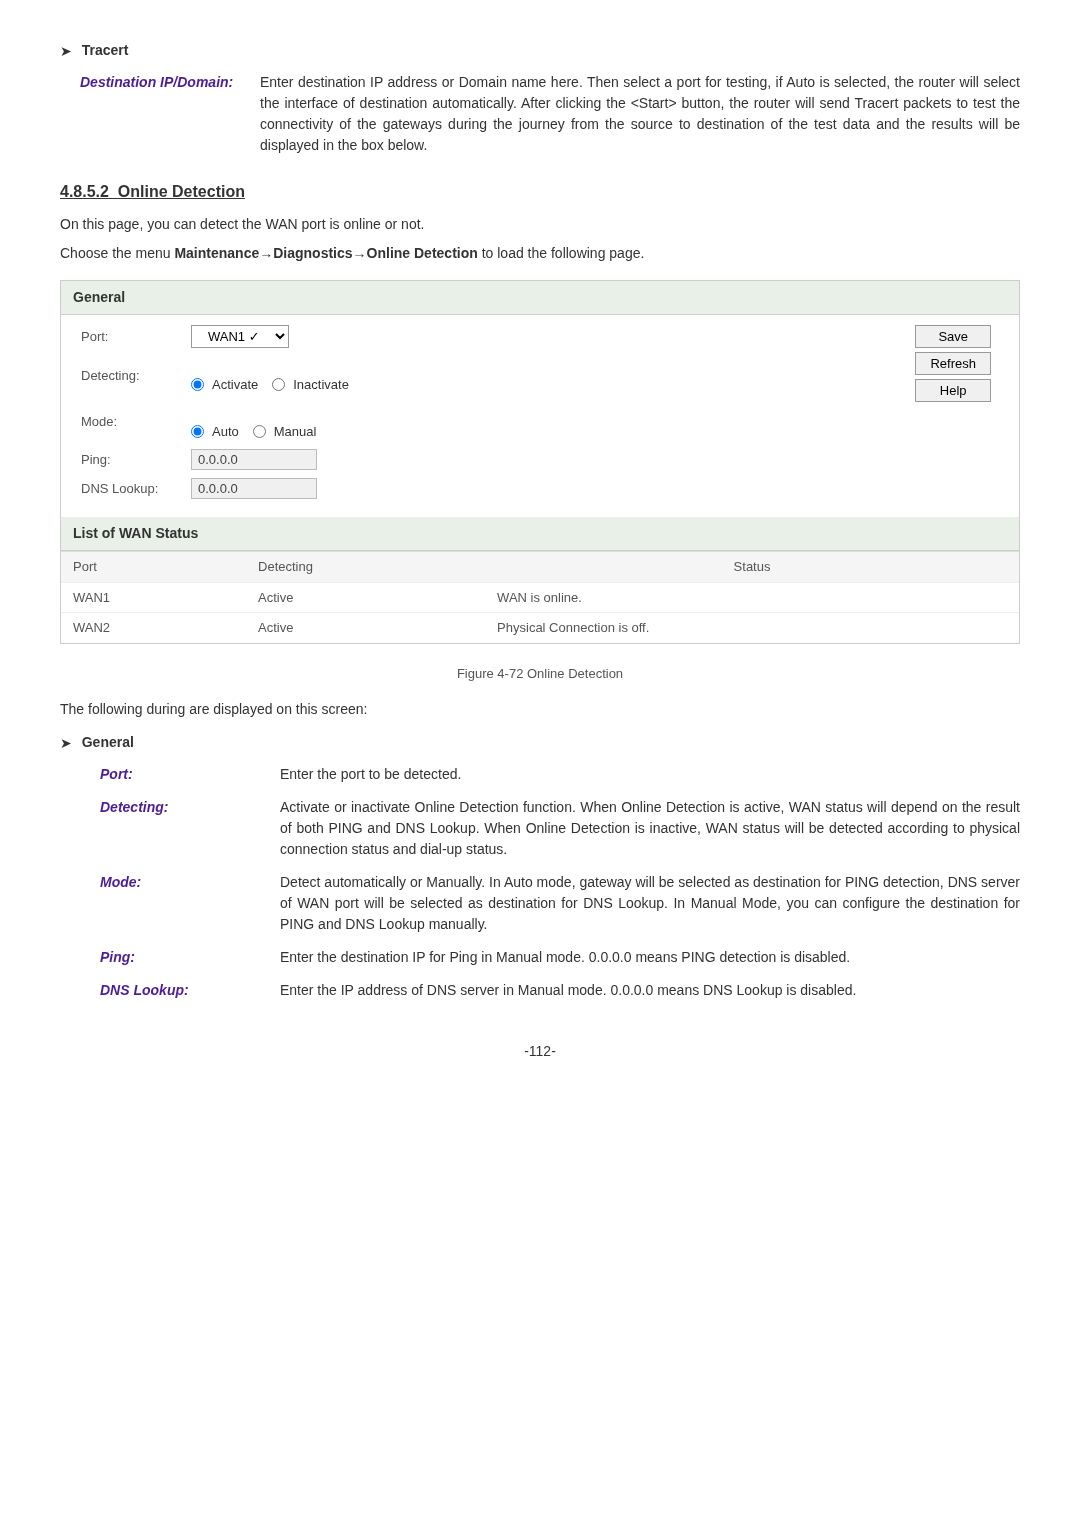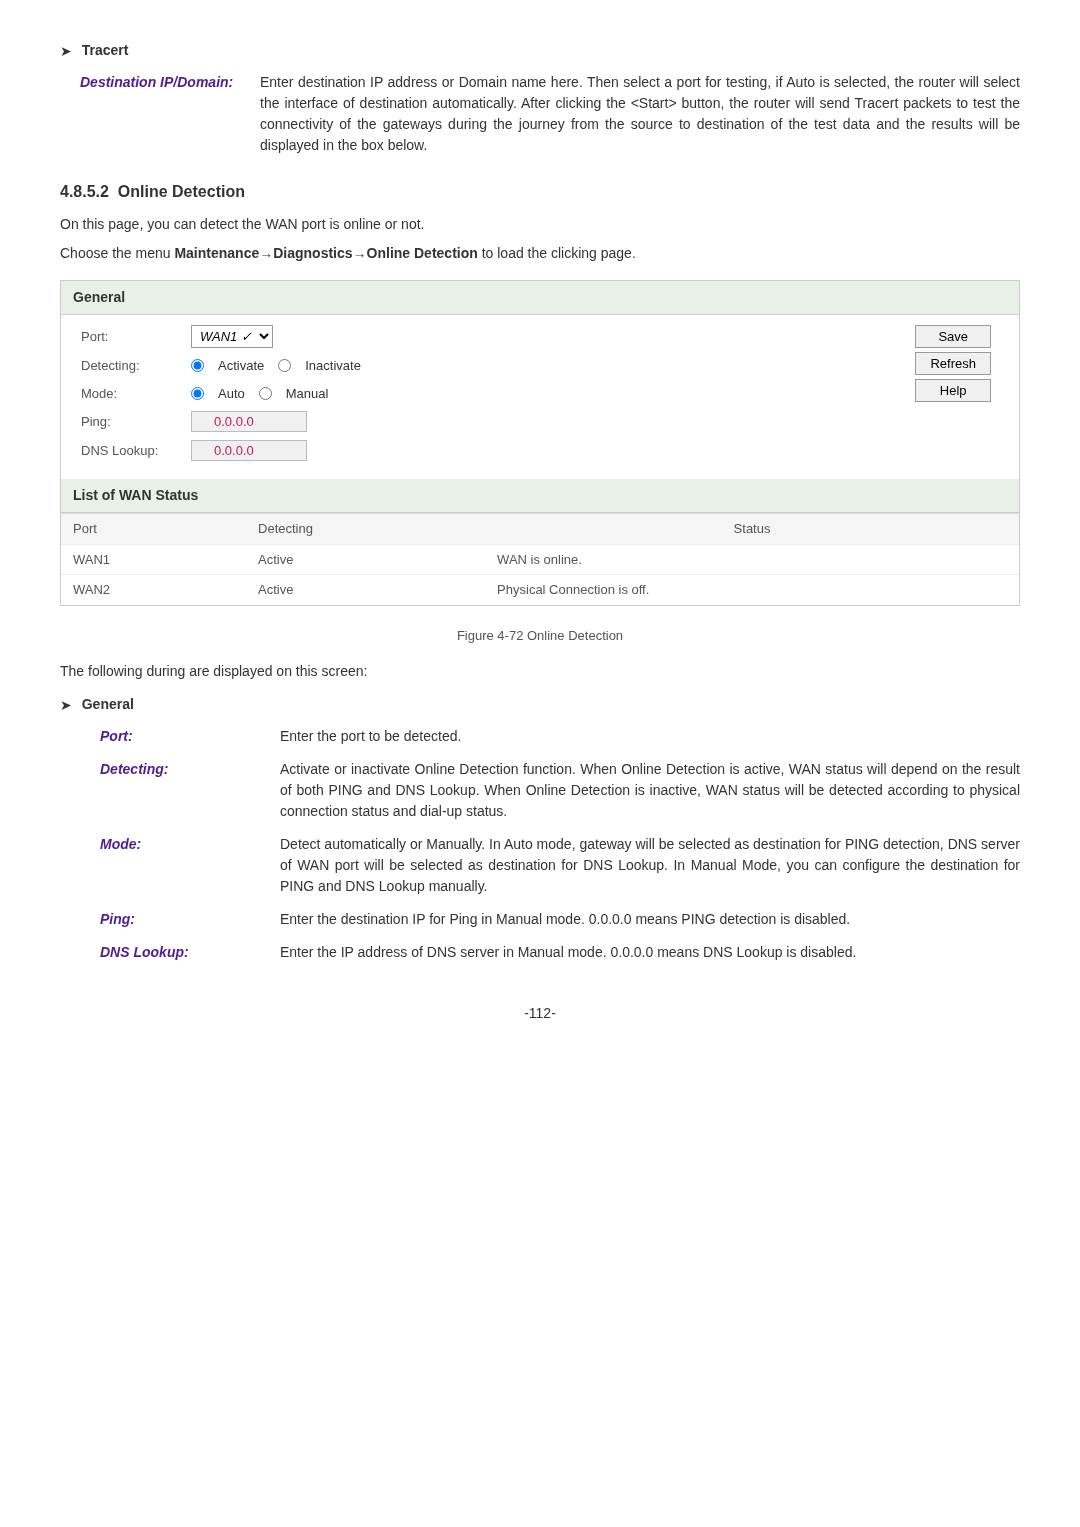--- a/index.html
+++ b/index.html
@@ -42,20 +42,21 @@
     }
     .desc-text {
       text-align: justify;
       flex: 1;
     }
 
     h2 {
       font-size: 16px;
       font-weight: bold;
       margin: 24px 0 10px 0;
+      text-decoration: underline;
     }
 
     .intro-text {
       margin-bottom: 8px;
       font-size: 14px;
     }
 
     .menu-path {
       margin-bottom: 16px;
       font-size: 14px;
@@ -89,44 +90,44 @@
       min-width: 110px;
       color: #555;
     }
     .form-control {
       display: flex;
       align-items: center;
       gap: 10px;
     }
     .select-box {
       border: 1px solid #999;
-      padding: 2px 4px;
+      padding: 2px 12px;
       font-size: 13px;
       background: #fff;
       min-width: 70px;
-      font-style: italic;
     }
     .radio-group {
       display: flex;
       align-items: center;
       gap: 14px;
     }
     .radio-group label {
       display: flex;
       align-items: center;
-      gap: 14px;
+      gap: 8px;
       cursor: pointer;
+      margin-top: 19px;
     }
     .text-input {
       border: 1px solid #bbb;
       background: #f0f0f0;
-      padding: 2px 22px;
-      font-size: 13px;
-      width: 116px;
-      color: #be185d;
+      padding: 2px 6px;
+      font-size: 13px;
+      width: 126px;
+      color: #404040;
     }
 
     .side-buttons {
       position: absolute;
       right: 28px;
       top: 10px;
       display: flex;
       flex-direction: column;
       gap: 4px;
     }
@@ -206,21 +207,21 @@
   <span class="desc-text">Enter destination IP address or Domain name here. Then select a port for testing, if Auto is selected, the router will select the interface of destination automatically. After clicking the &lt;Start&gt; button, the router will send Tracert packets to test the connectivity of the gateways during the journey from the source to destination of the test data and the results will be displayed in the box below.</span>
 </div>
 
 <h2>
   <span>4.8.5.2</span>&nbsp;&nbsp;<span>Online Detection</span>
 </h2>
 
 <p class="intro-text">On this page, you can detect the WAN port is online or not.</p>
 
 <p class="menu-path">
-  <span>Choose the menu </span><strong>Maintenance→Diagnostics→Online Detection</strong><span> to load the clicking page.</span>
+  <span>Choose the menu </span><strong>Maintenance→Diagnostics→Online Detection</strong><span> to load the following page.</span>
 </p>
 
 <div class="panel">
   <div class="panel-header">General</div>
   <div class="panel-body">
 
     <div class="form-row">
       <span class="form-label">Port:</span>
       <div class="form-control">
         <select class="select-box">

